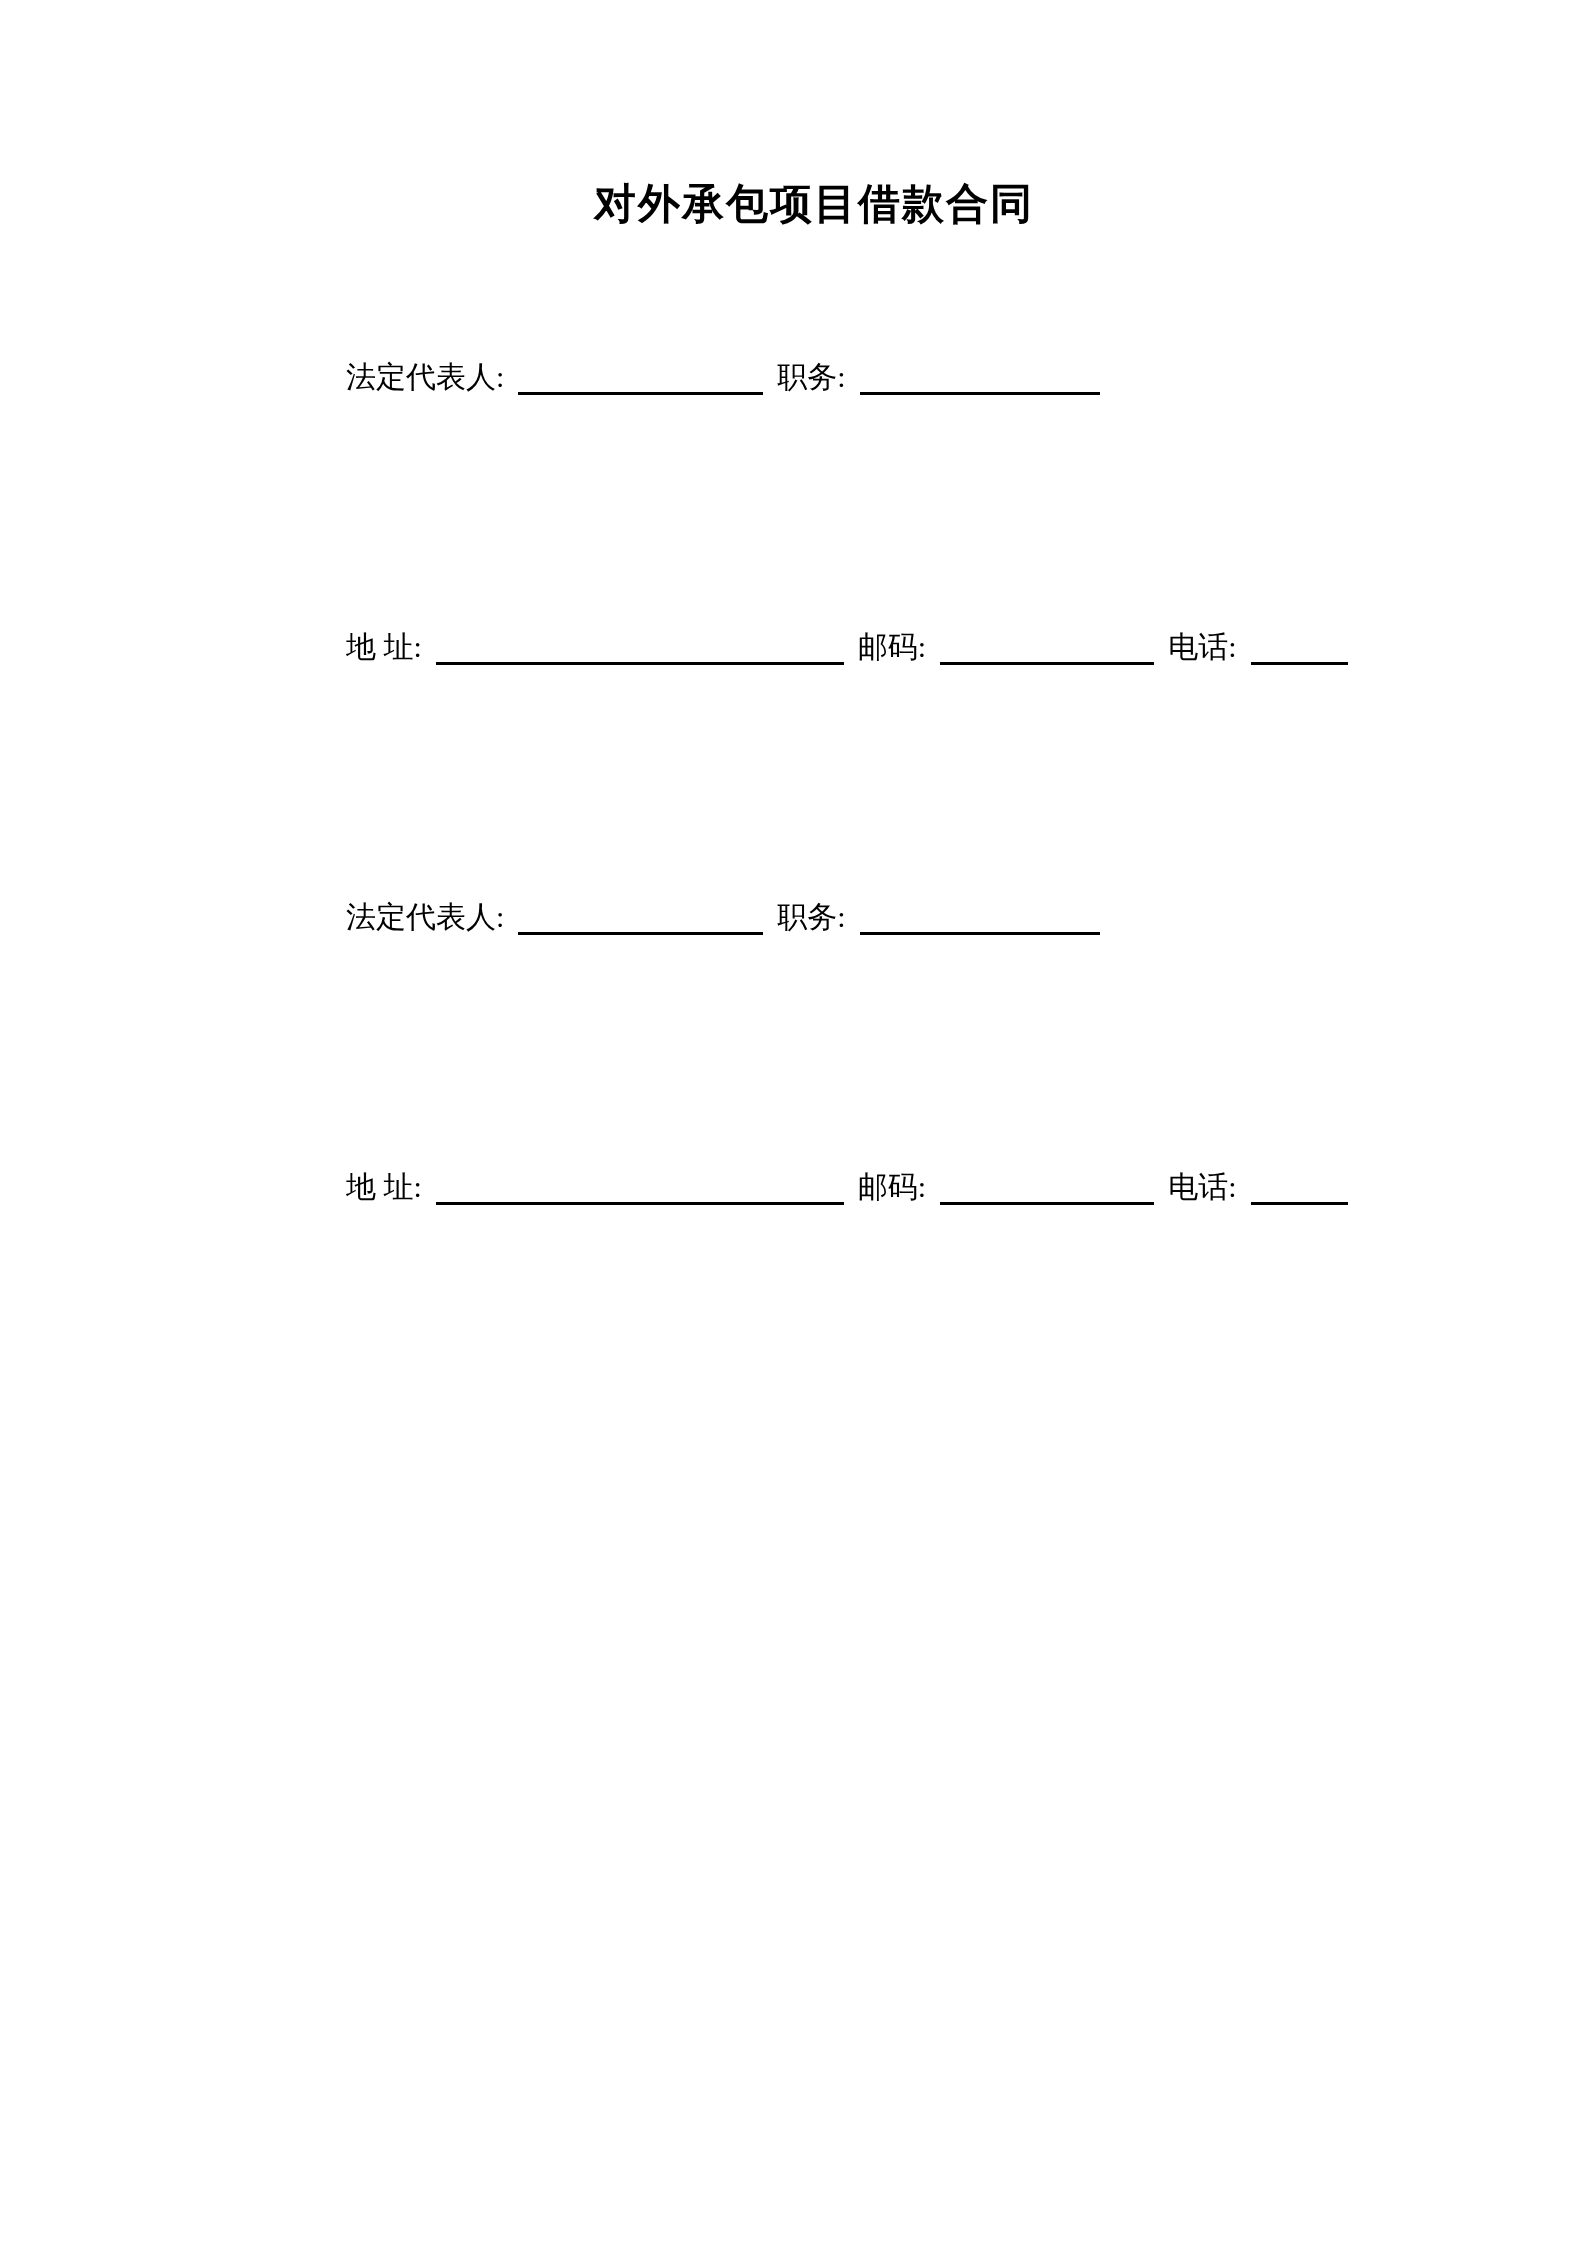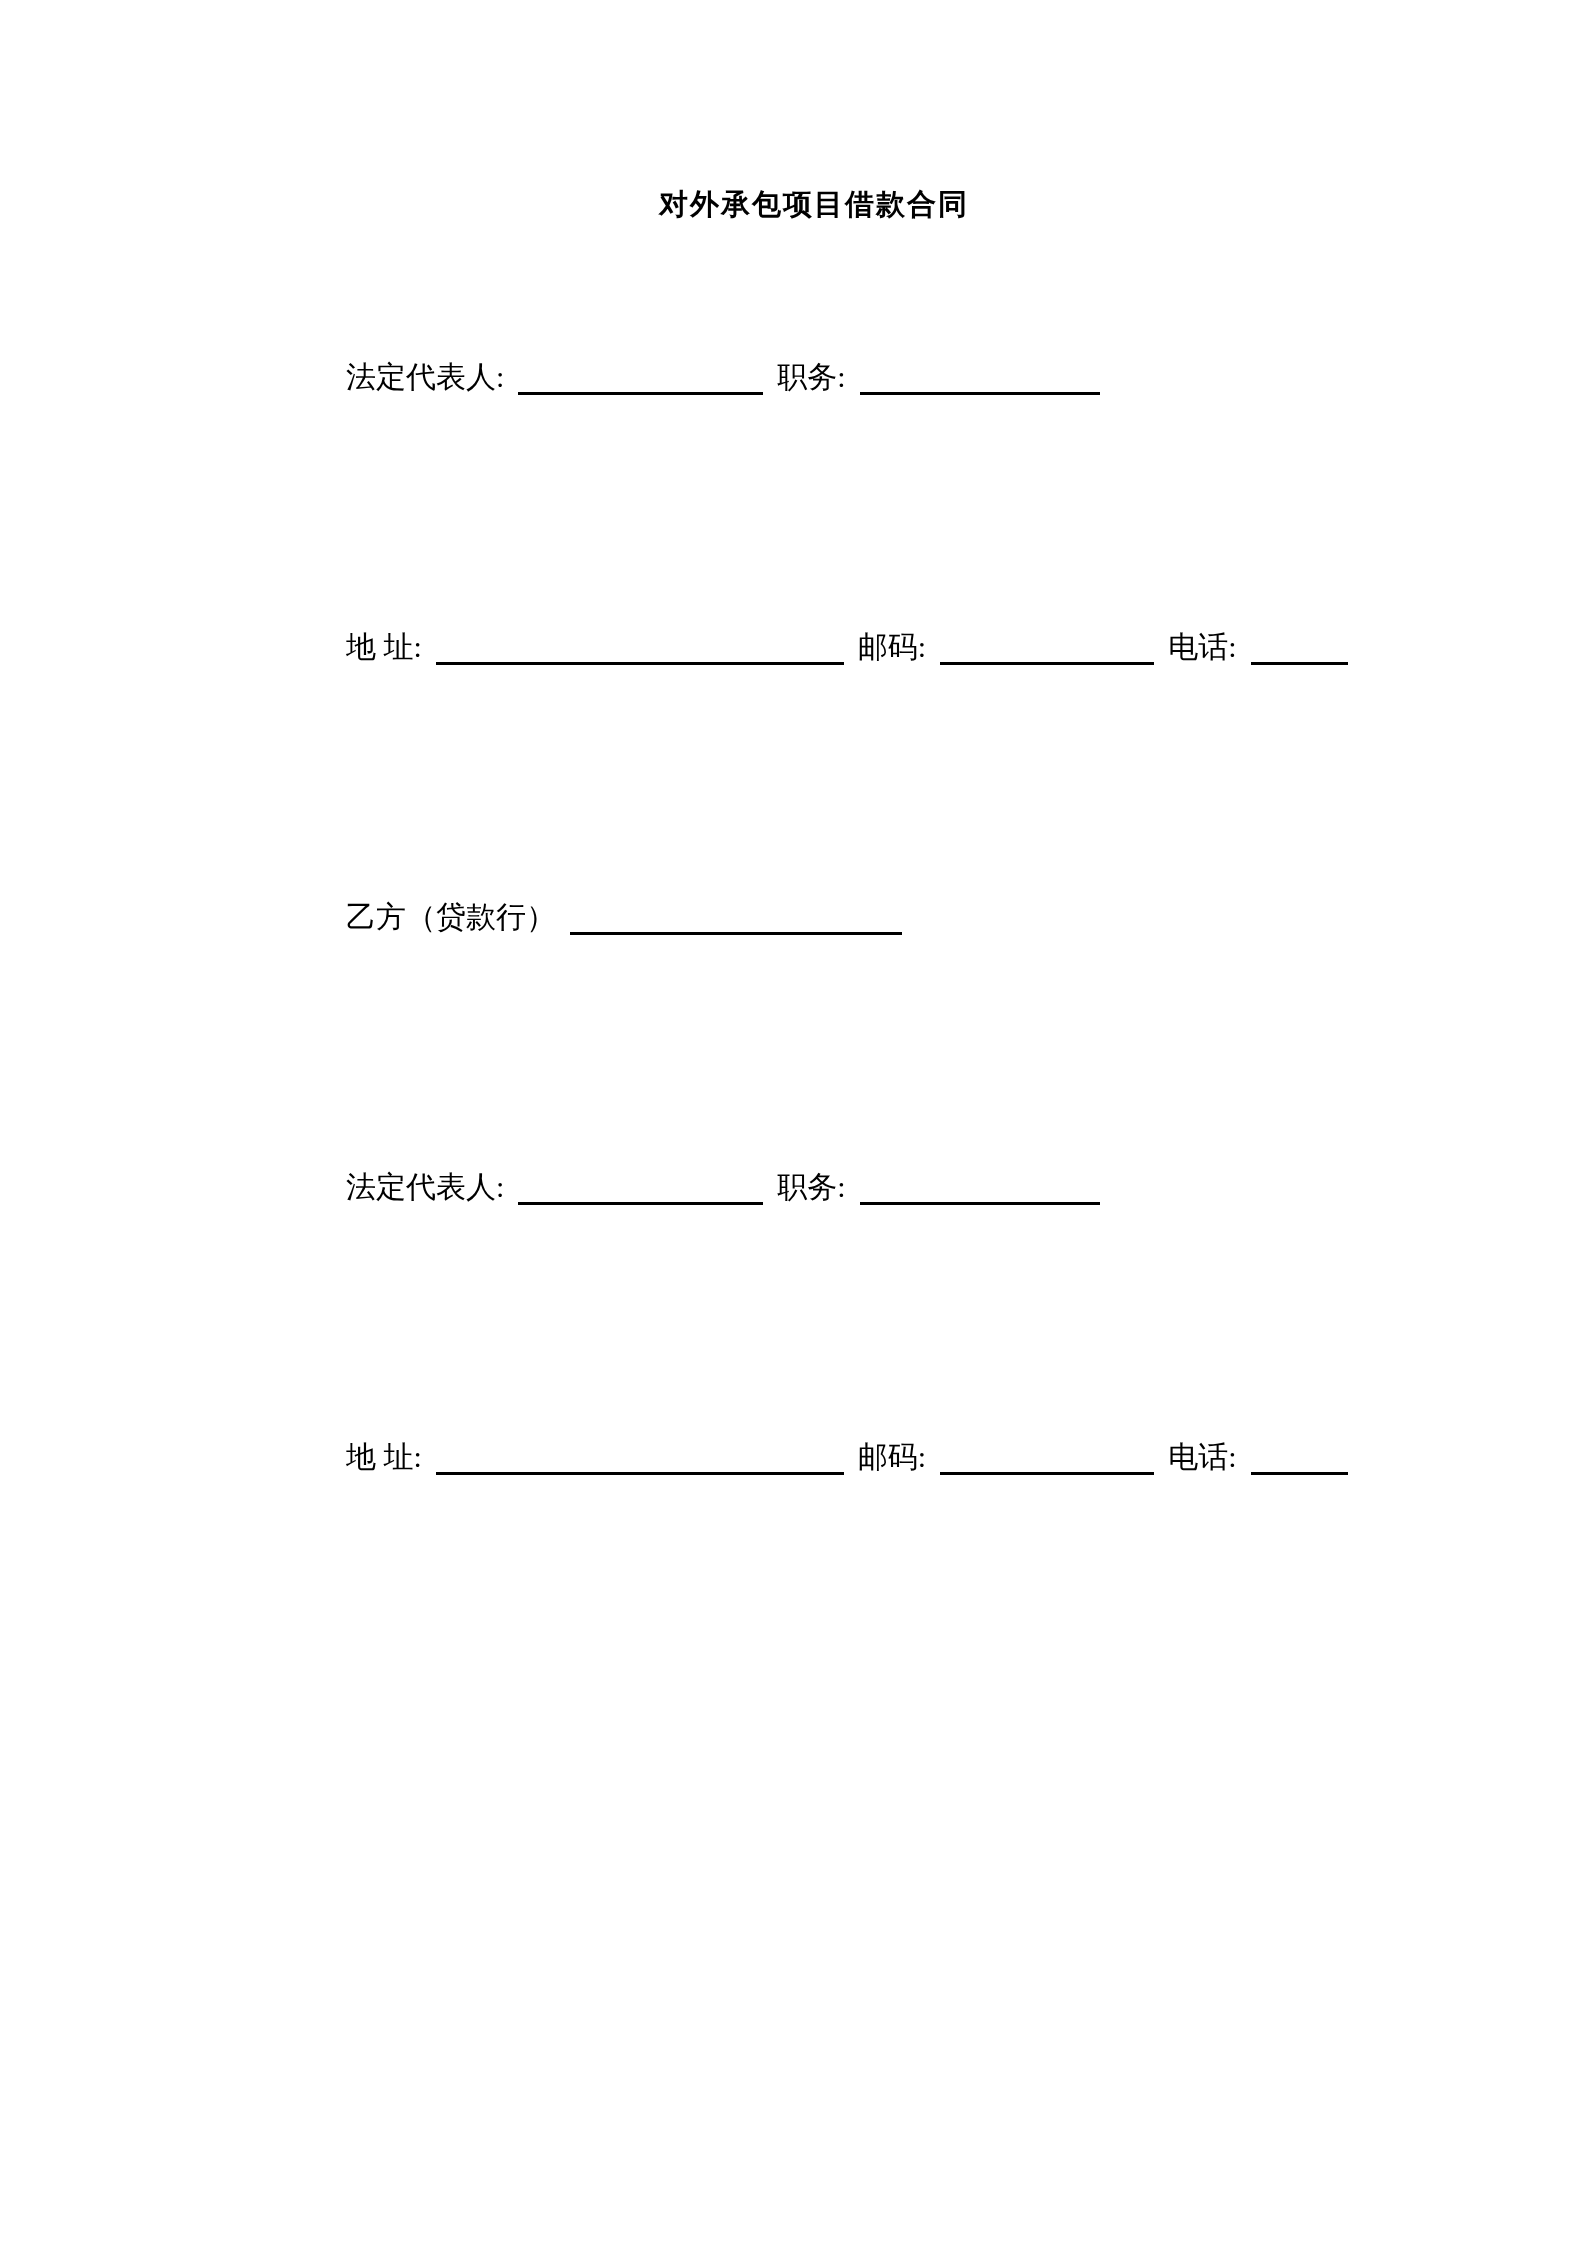--- a/index.html
+++ b/index.html
@@ -5,21 +5,21 @@
   html,body { margin:0; padding:0; background:#ffffff; }
   .page {
     width:1586px; height:2244px;
     background:#ffffff; color:#000000;
     font-family:"Liberation Serif","DejaVu Serif",serif;
     box-sizing:border-box;
     padding:182px 200px 0 242px;
     overflow:hidden;
   }
   .title {
-    font-size:29px; font-weight:700;
+    font-size:42px; font-weight:700;
     text-align:center; line-height:44px;
     margin:0 0 16px 0; letter-spacing:2px;
   }
   .line {
     font-size:30px; line-height:88px;
     white-space:pre-wrap;
   }
   .form { line-height:90px; }
   .indent { padding-left:59px; }
   .blank {
@@ -39,23 +39,20 @@
   <div>
 
     <div class="line form indent">
       <span>法定代表人:</span><span class="blank" style="width:245px"></span><span>职务:</span><span class="blank" style="width:240px"></span>
     </div>
     <div class="line form indent">
       <span>地 址:</span><span class="blank" style="width:408px"></span><span>邮码:</span><span class="blank" style="width:214px"></span><span>电话:</span><span class="blank" style="width:97px"></span>
     </div>
 
     <div class="line form indent">
-      <span>乙方（贷款行）</span><span class="blank" style="width:332px"></span>
-    </div>
-    <div class="line form indent">
       <span>法定代表人:</span><span class="blank" style="width:245px"></span><span>职务:</span><span class="blank" style="width:240px"></span>
     </div>
     <div class="line form indent">
       <span>地 址:</span><span class="blank" style="width:408px"></span><span>邮码:</span><span class="blank" style="width:214px"></span><span>电话:</span><span class="blank" style="width:97px"></span>
     </div>
 
 
     <div class="line indent">
       
     </div>

